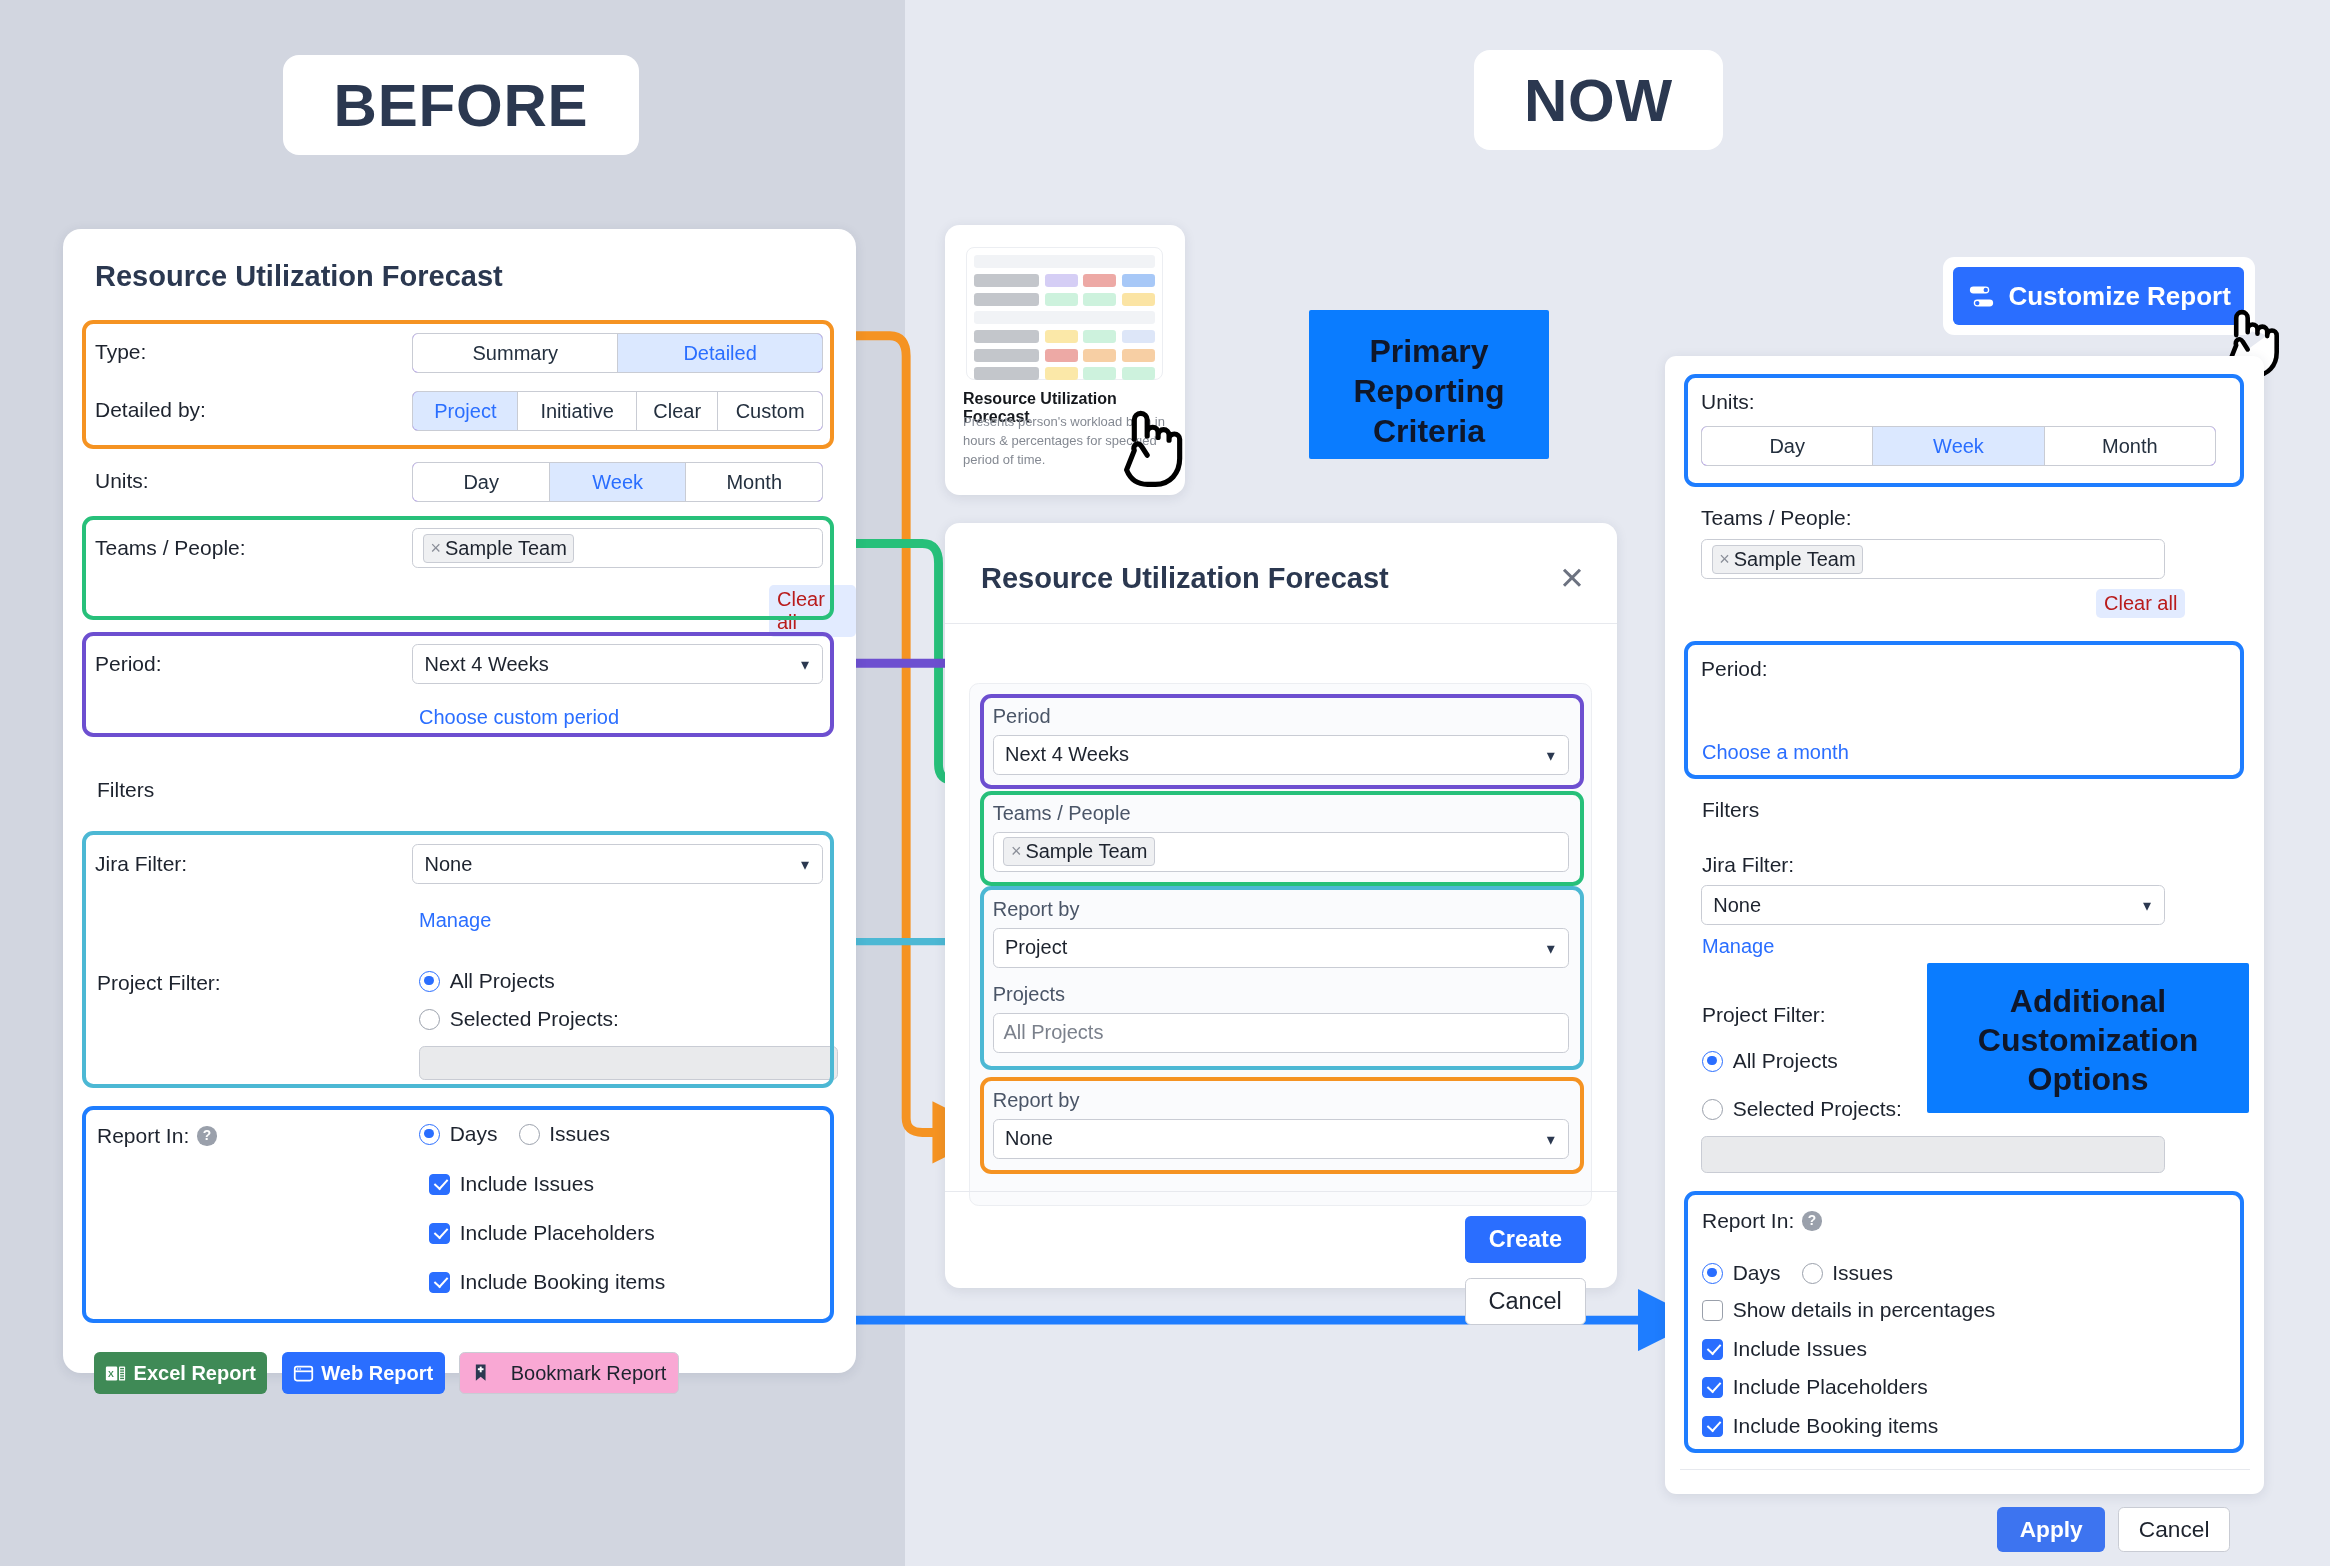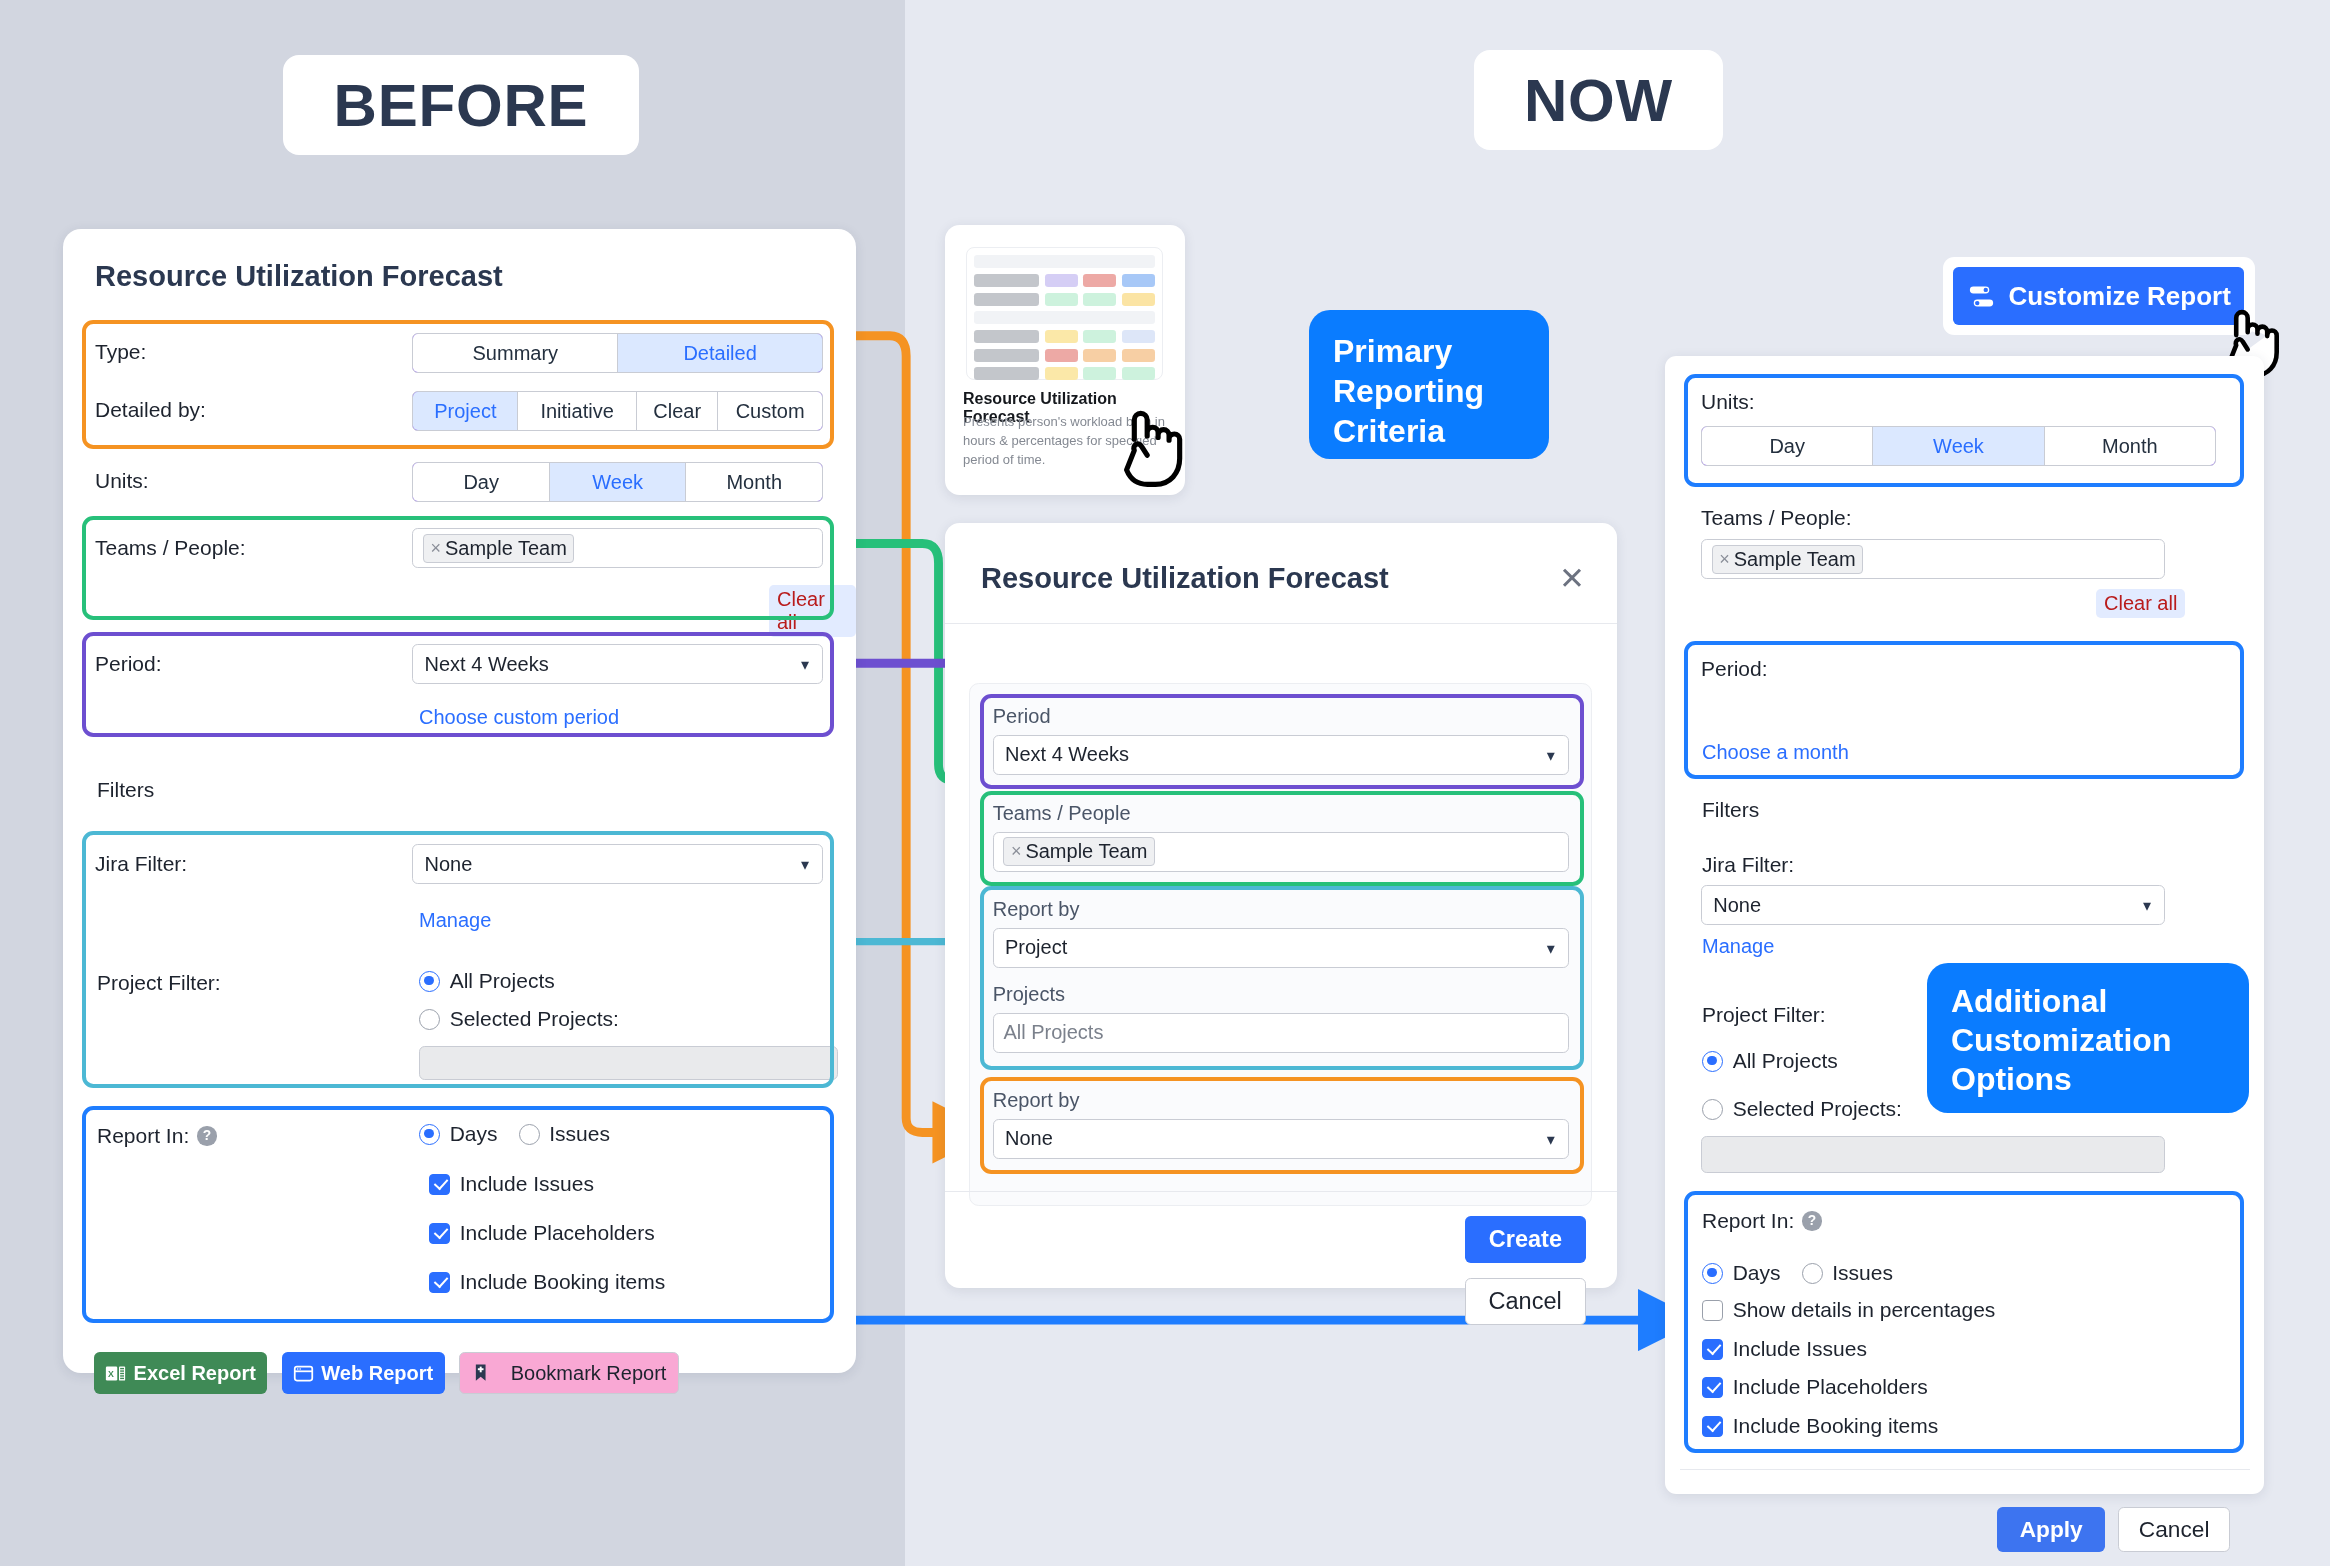--- a/index.html
+++ b/index.html
@@ -95,21 +95,21 @@
   #thumb-grid{position:absolute;left:21px;top:22px;width:197px;height:133px;background:#fff;
      border:0.8px solid #eceef2;border-radius:8px;padding:7.3px;}
   .tg-row{display:flex;gap:5.7px;margin-bottom:5.7px;height:13px;}
   .tg-wide{flex:1;border-radius:3.2px;background:#f1f3f6;}
   .tg-lbl{width:65px;border-radius:3.2px;background:#c3c6cb;}
   .tg-cell{flex:1;border-radius:3.2px;}
   #thumb-title{position:absolute;left:18px;top:165px;font-size:16px;color:#15181d;font-weight:bold;}
   #thumb-desc{position:absolute;left:18px;top:188px;width:202px;font-size:13px;color:#848992;line-height:1.45;}
 
   
-  .callout{position:absolute;background:#0a7cff;border-radius:21px;color:#ffffff;font-weight:bold;}
+  .callout{position:absolute;background:#0a7cff;border-radius:2px;color:#0f172a;font-weight:bold;text-align:center;}
   #callout-primary{left:1309px;top:310px;width:240px;height:149px;padding:21px 24px;font-size:32px;line-height:1.25;}
   #callout-additional{left:1927px;top:963px;width:322px;height:150px;padding:19.4px 24px;font-size:32px;line-height:1.22;}
 
   
   #modal{left:945px;top:523px;width:672px;height:765px;border-radius:14.6px;}
   #modal-title{position:absolute;left:36px;top:39px;font-size:29px;color:#2b3850;font-weight:bold;}
   #modal-close{position:absolute;right:32px;top:40px;font-size:31px;color:#6c7280;line-height:1;}
   #modal-divider{position:absolute;left:0;top:100px;width:100%;height:0.8px;background:#e7e9ee;}
   #modal-body{position:absolute;left:24px;top:120px;width:623px;height:523px;background:#fafbfd;
      border:0.8px solid #eceef2;border-radius:9.7px;margin-top:40px;}

